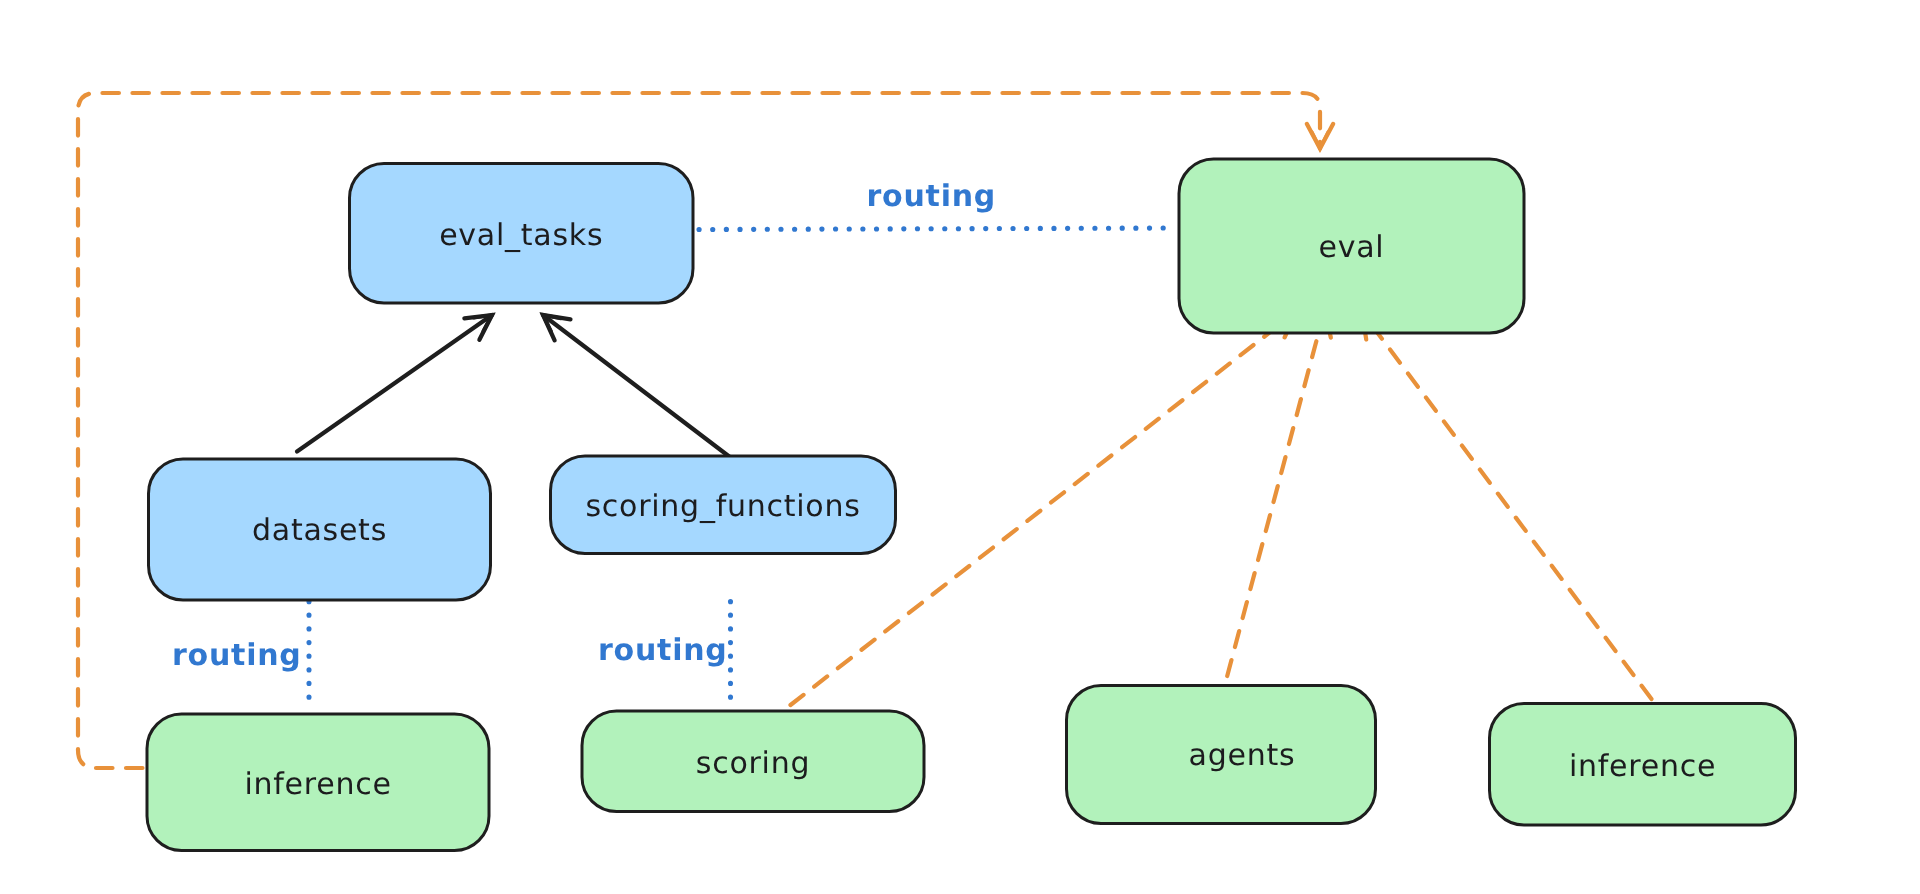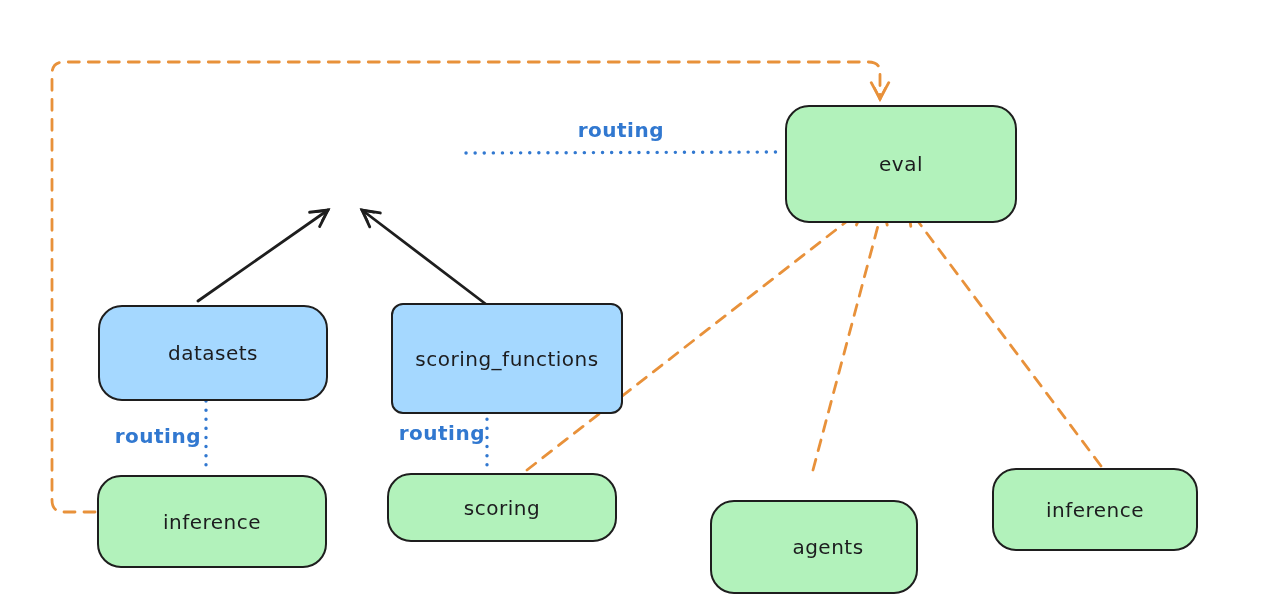--- a/index.html
+++ b/index.html
@@ -71,32 +71,33 @@
     <path d="M466,153 L783,152" fill="none" stroke="#3178d0" stroke-width="3.4" stroke-linecap="round" stroke-dasharray="0.1 9"></path>
     <path d="M206,401 L206,471" fill="none" stroke="#3178d0" stroke-width="3.4" stroke-linecap="round" stroke-dasharray="0.1 9"></path>
     <path d="M487,401 L487,469" fill="none" stroke="#3178d0" stroke-width="3.4" stroke-linecap="round" stroke-dasharray="0.1 9"></path>
 
     <path d="M95,512 L64,512 Q52,512 52,500 L52,74 Q52,62 64,62 L868,62 Q880,62 880,72 L880,99" fill="none" stroke="#e8913a" stroke-width="2.8" stroke-linecap="round" stroke-dasharray="11 9" marker-end="url(#arrow-orange)"></path>
     <path d="M527,470 L864,208" fill="none" stroke="#e8913a" stroke-width="2.8" stroke-linecap="round" stroke-dasharray="11 9" marker-end="url(#arrow-orange)"></path>
     <path d="M813,470 L883,207" fill="none" stroke="#e8913a" stroke-width="2.8" stroke-linecap="round" stroke-dasharray="11 9" marker-end="url(#arrow-orange)"></path>
     <path d="M1101,466 L908,208" fill="none" stroke="#e8913a" stroke-width="2.8" stroke-linecap="round" stroke-dasharray="11 9" marker-end="url(#arrow-orange)"></path>
   </svg>
 
+  <div class="node node-blue" style="left:232px; top:108px; width:231px; height:95px;">eval_tasks</div>
 
   <div class="node node-green" style="left:785px; top:105px; width:232px; height:118px;">eval</div>
 
   <div class="node node-blue" style="left:98px; top:305px; width:230px; height:96px;">datasets</div>
 
-  <div class="node node-blue" style="left:391px; top:303px; width:232px; height:111px;border-radius:12px;">scoring_functions</div>
+  <div class="node node-blue" style="left:366px; top:303px; width:232px; height:67px;">scoring_functions</div>
 
   <div class="node node-green" style="left:97px; top:475px; width:230px; height:93px;">inference</div>
 
   <div class="node node-green" style="left:387px; top:473px; width:230px; height:69px;">scoring</div>
 
-  <div class="node node-green" style="left:710px; top:500px; width:208px; height:94px;padding-left:28px;">agents</div>
+  <div class="node node-green" style="left:710px; top:456px; width:208px; height:94px;padding-left:28px;">agents</div>
 
   <div class="node node-green" style="left:992px; top:468px; width:206px; height:83px;">inference</div>
 
   <div class="edge-label" style="left:619px; top:118px;">routing</div>
 
   <div class="edge-label" style="left:156px; top:424px;">routing</div>
 
   <div class="edge-label" style="left:440px; top:421px;">routing</div>
 
 </div>

